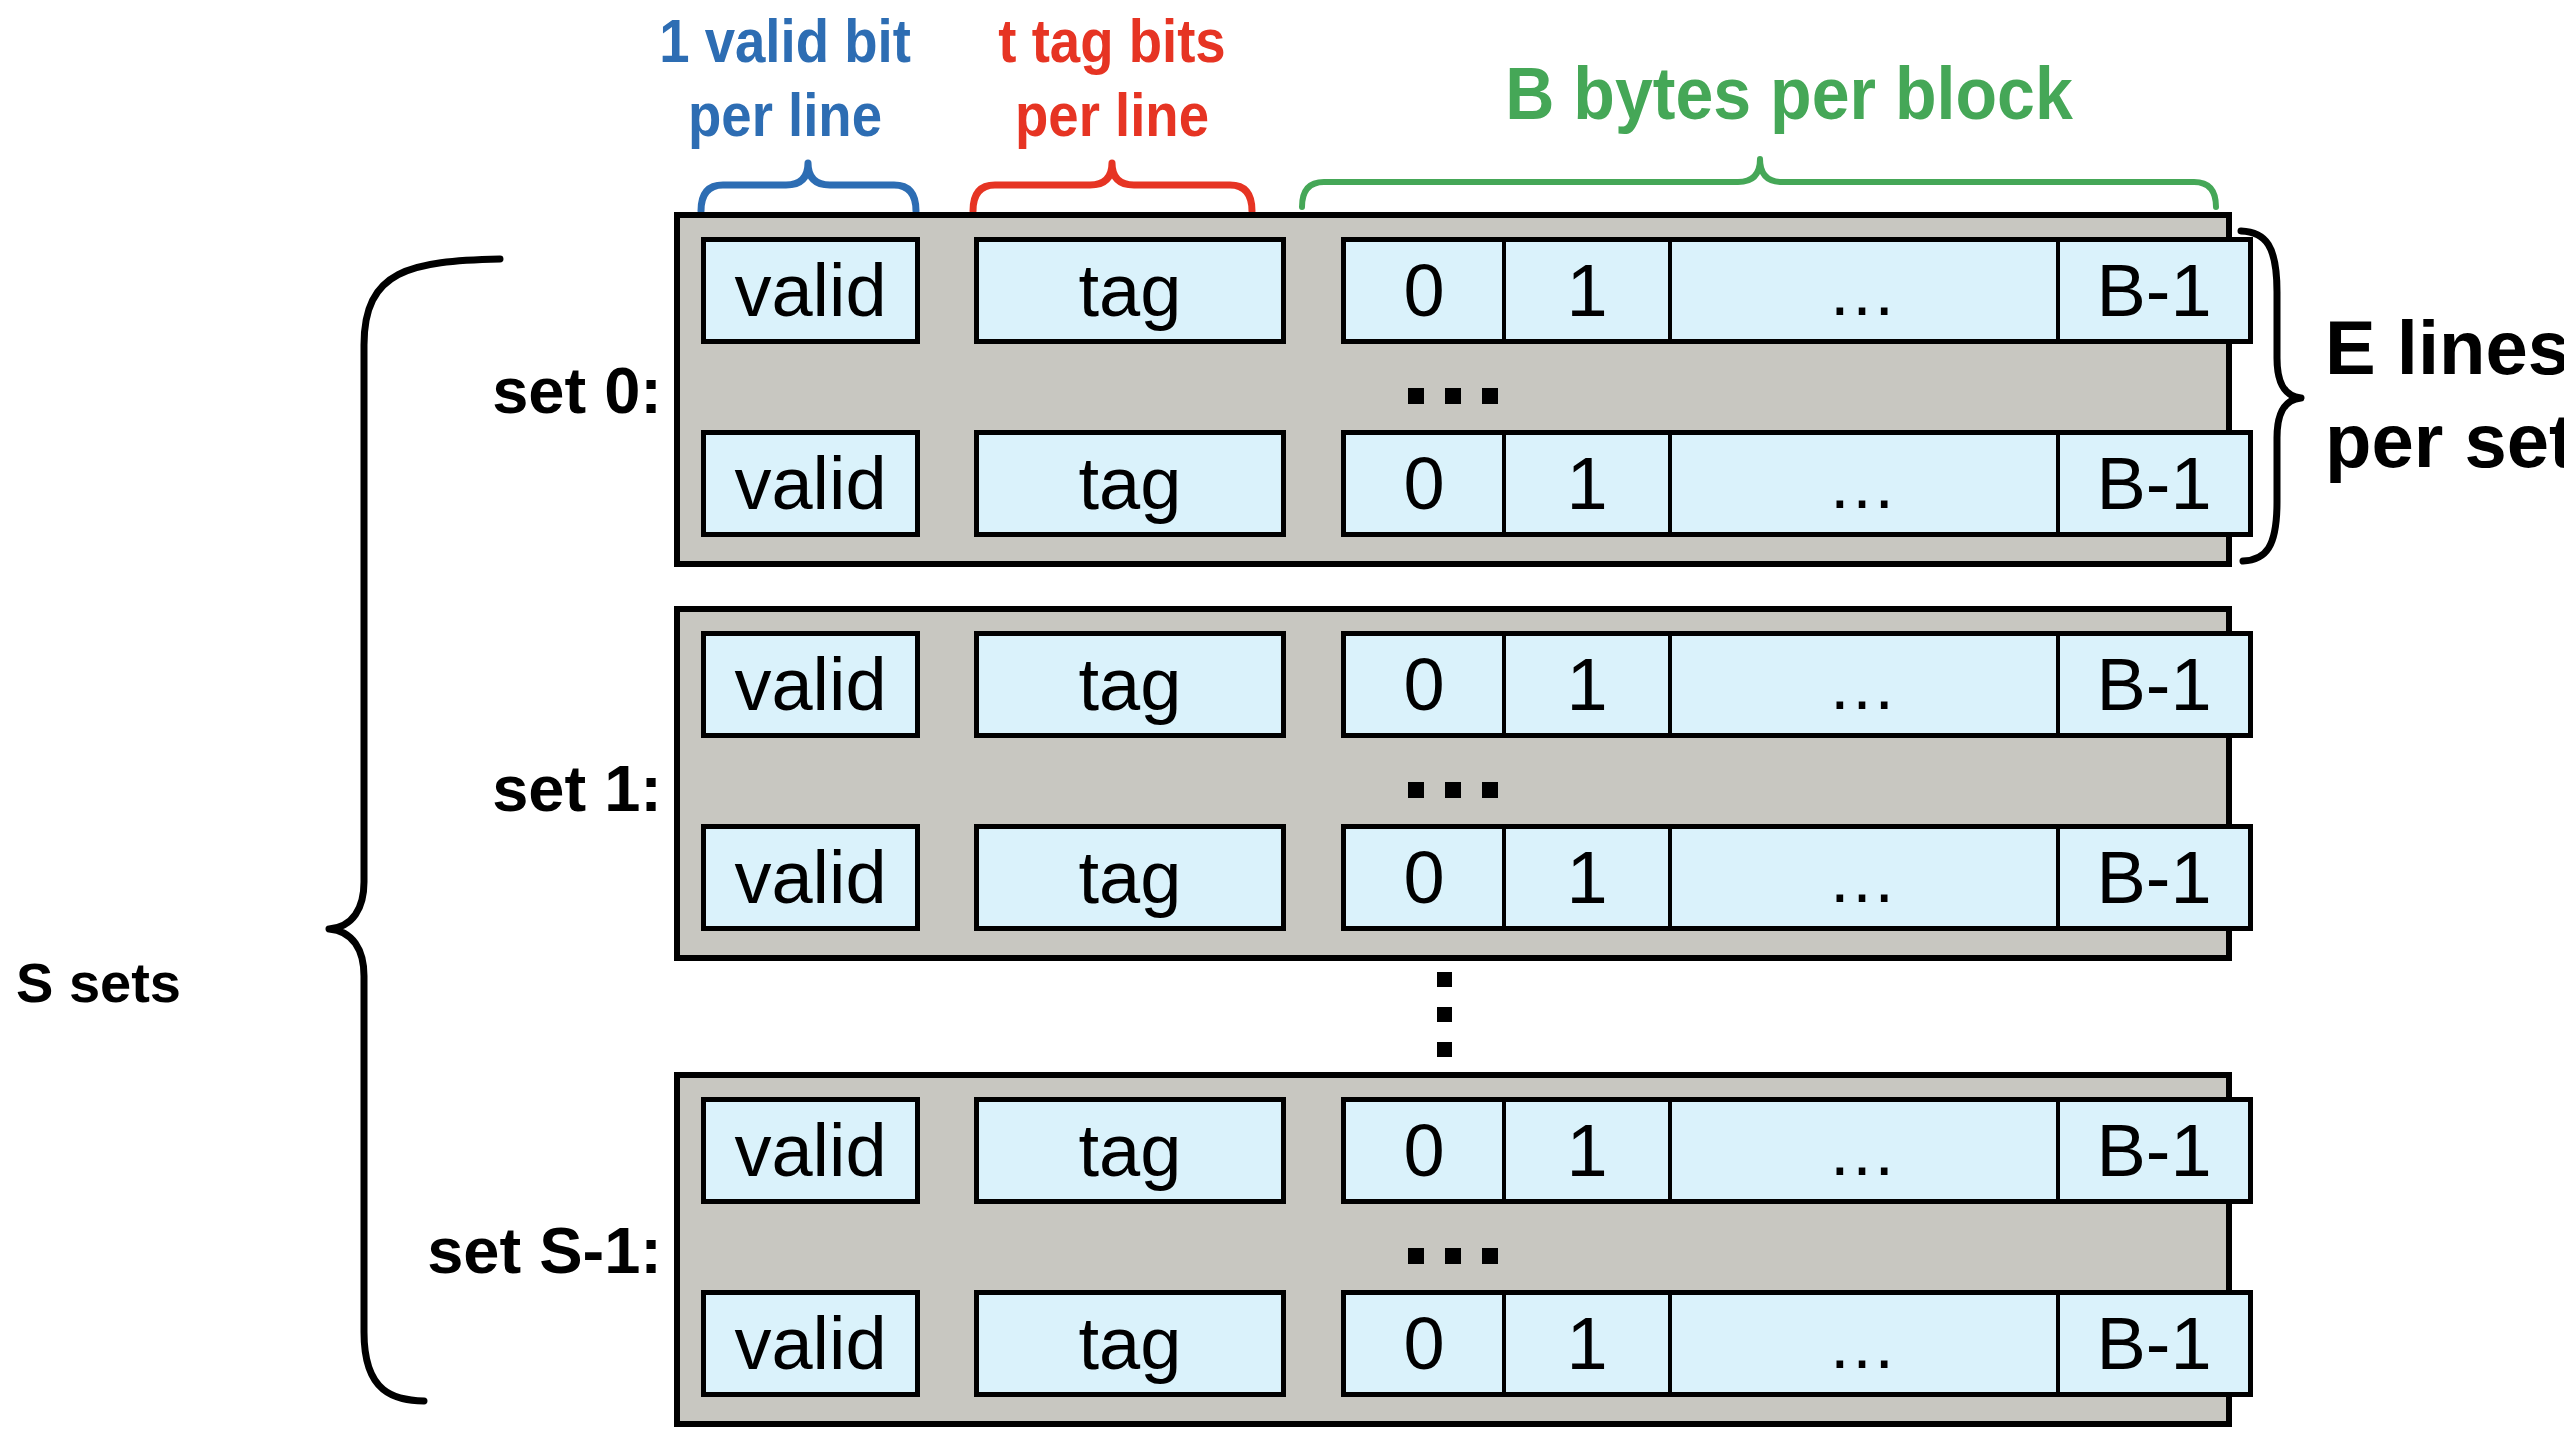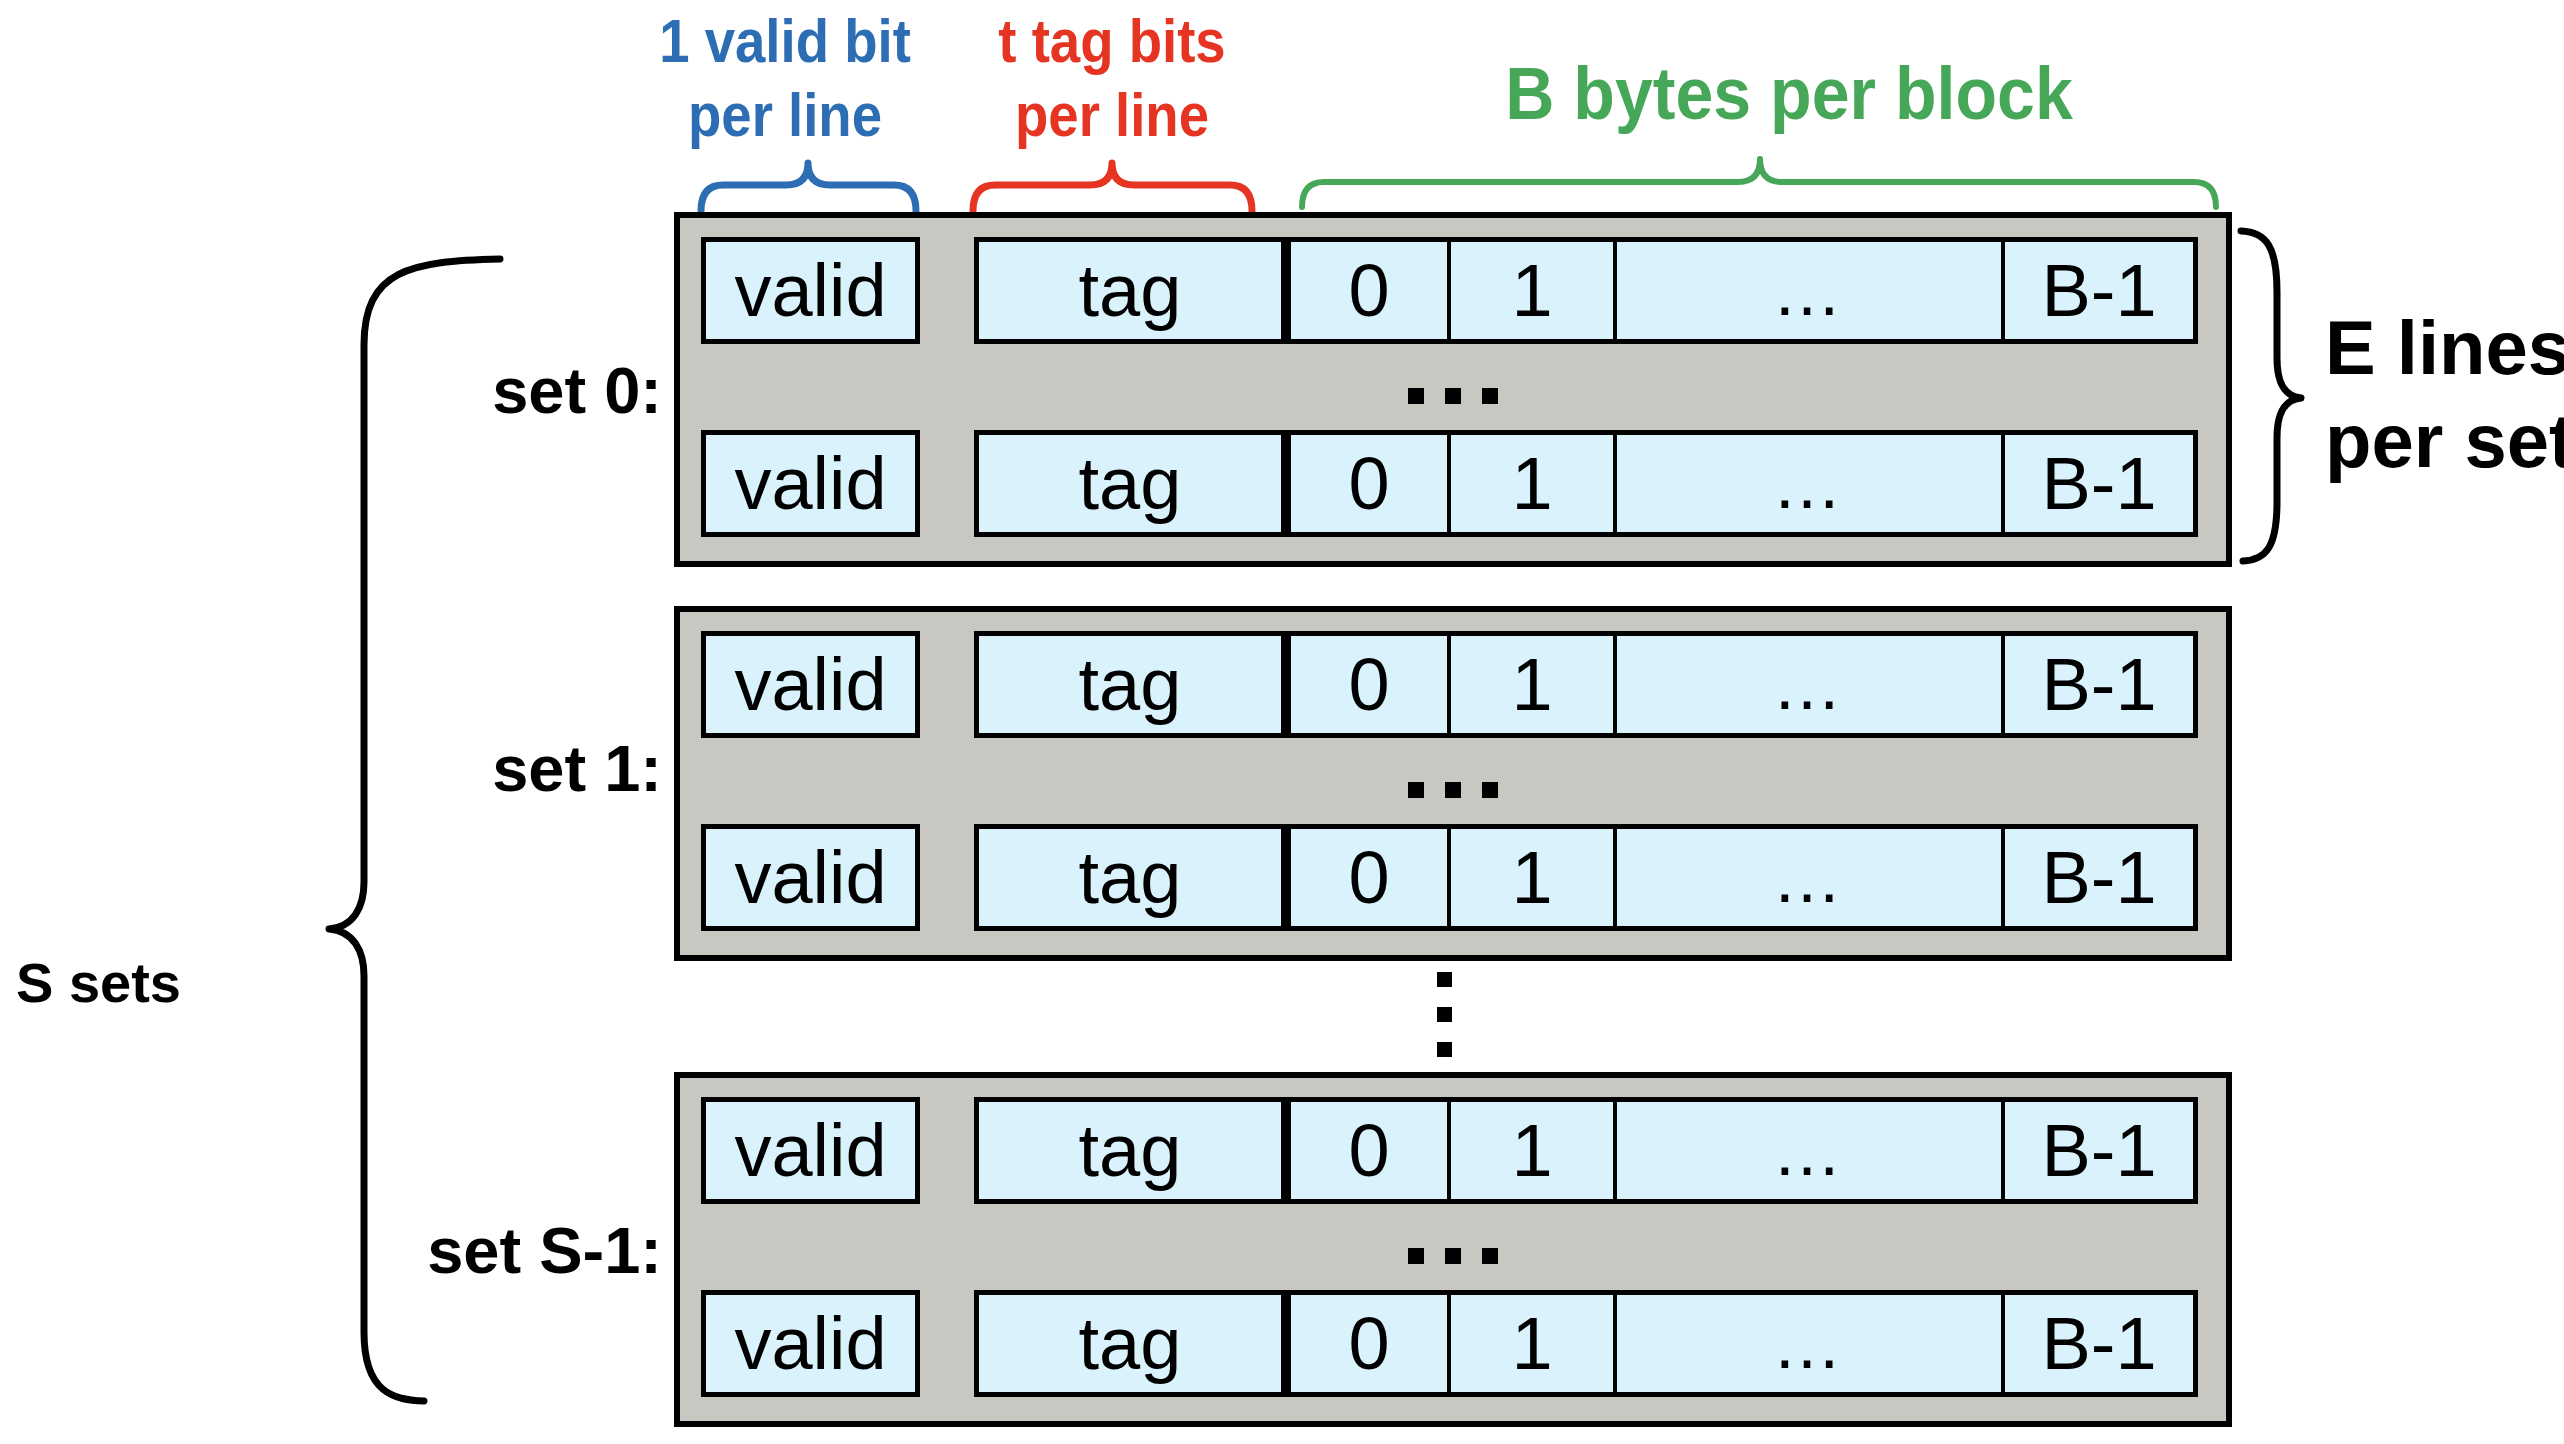--- a/index.html
+++ b/index.html
@@ -13,21 +13,21 @@
   .toplabel{position:absolute;text-align:center;font-weight:700;transform:scaleX(.88);transform-origin:center top;}
   .toplabel .ln{display:block;}
   #valid-label{left:583px;top:4px;width:404px;font-size:62px;line-height:74px;color:#2d6db3;}
   #tag-label{left:910px;top:4px;width:404px;font-size:62px;line-height:74px;color:#e63423;}
   #bytes-label{left:1389px;top:56px;width:800px;font-size:74px;line-height:76px;color:#45a757;transform:scaleX(.92);}
 
   
   .setlabel{position:absolute;right:1902px;font-weight:700;font-size:65px;line-height:80px;
             white-space:nowrap;text-align:right;transform:translateY(-50%);}
   #set0-label{top:391px;}
-  #set1-label{top:769px;}
+  #set1-label{top:789px;}
   #setS1-label{top:1251px;}
   #ssets-label{position:absolute;left:16px;top:942px;transform:translateY(-50%);
                font-weight:700;font-size:56px;white-space:nowrap;margin-top:40px;}
   #elines-label{position:absolute;left:2325px;top:394px;transform:translateY(-50%);
                 font-weight:700;font-size:76px;line-height:93px;white-space:nowrap;}
   #elines-label .ln{display:block;}
 
   
   .set-box{position:absolute;left:674px;width:1558px;height:355px;background:#c8c7c1;
            border:6px solid #000;box-sizing:border-box;}
@@ -35,21 +35,21 @@
   #set1-box{top:606px;}
   #setS1-box{top:1072px;}
 
   .line-row{position:absolute;left:21px;display:flex;height:107px;}
   .row-a{top:19px;}
   .row-b{top:212px;}
   .cell{box-sizing:border-box;border:5px solid #000;background:#daf2fb;
         display:flex;align-items:center;justify-content:center;
         font-size:74px;font-weight:400;}
   .cell-valid{width:219px;margin-right:54px;}
-  .cell-tag{width:312px;}
+  .cell-tag{width:312px;margin-right:55px;}
   .bytes{box-sizing:border-box;width:912px;border:5px solid #000;background:#daf2fb;display:flex;}
   .b{box-sizing:border-box;display:flex;align-items:center;justify-content:center;
      font-size:74px;font-weight:400;}
   .b0{width:156px;}
   .b1{width:166px;border-left:4px solid #000;}
   .bdots{flex:1;border-left:4px solid #000;font-size:70px;letter-spacing:4px;}
   .blast{width:192px;border-left:4px solid #000;}
 
   
   .hdots{position:absolute;left:728px;top:170px;display:flex;gap:21px;}

